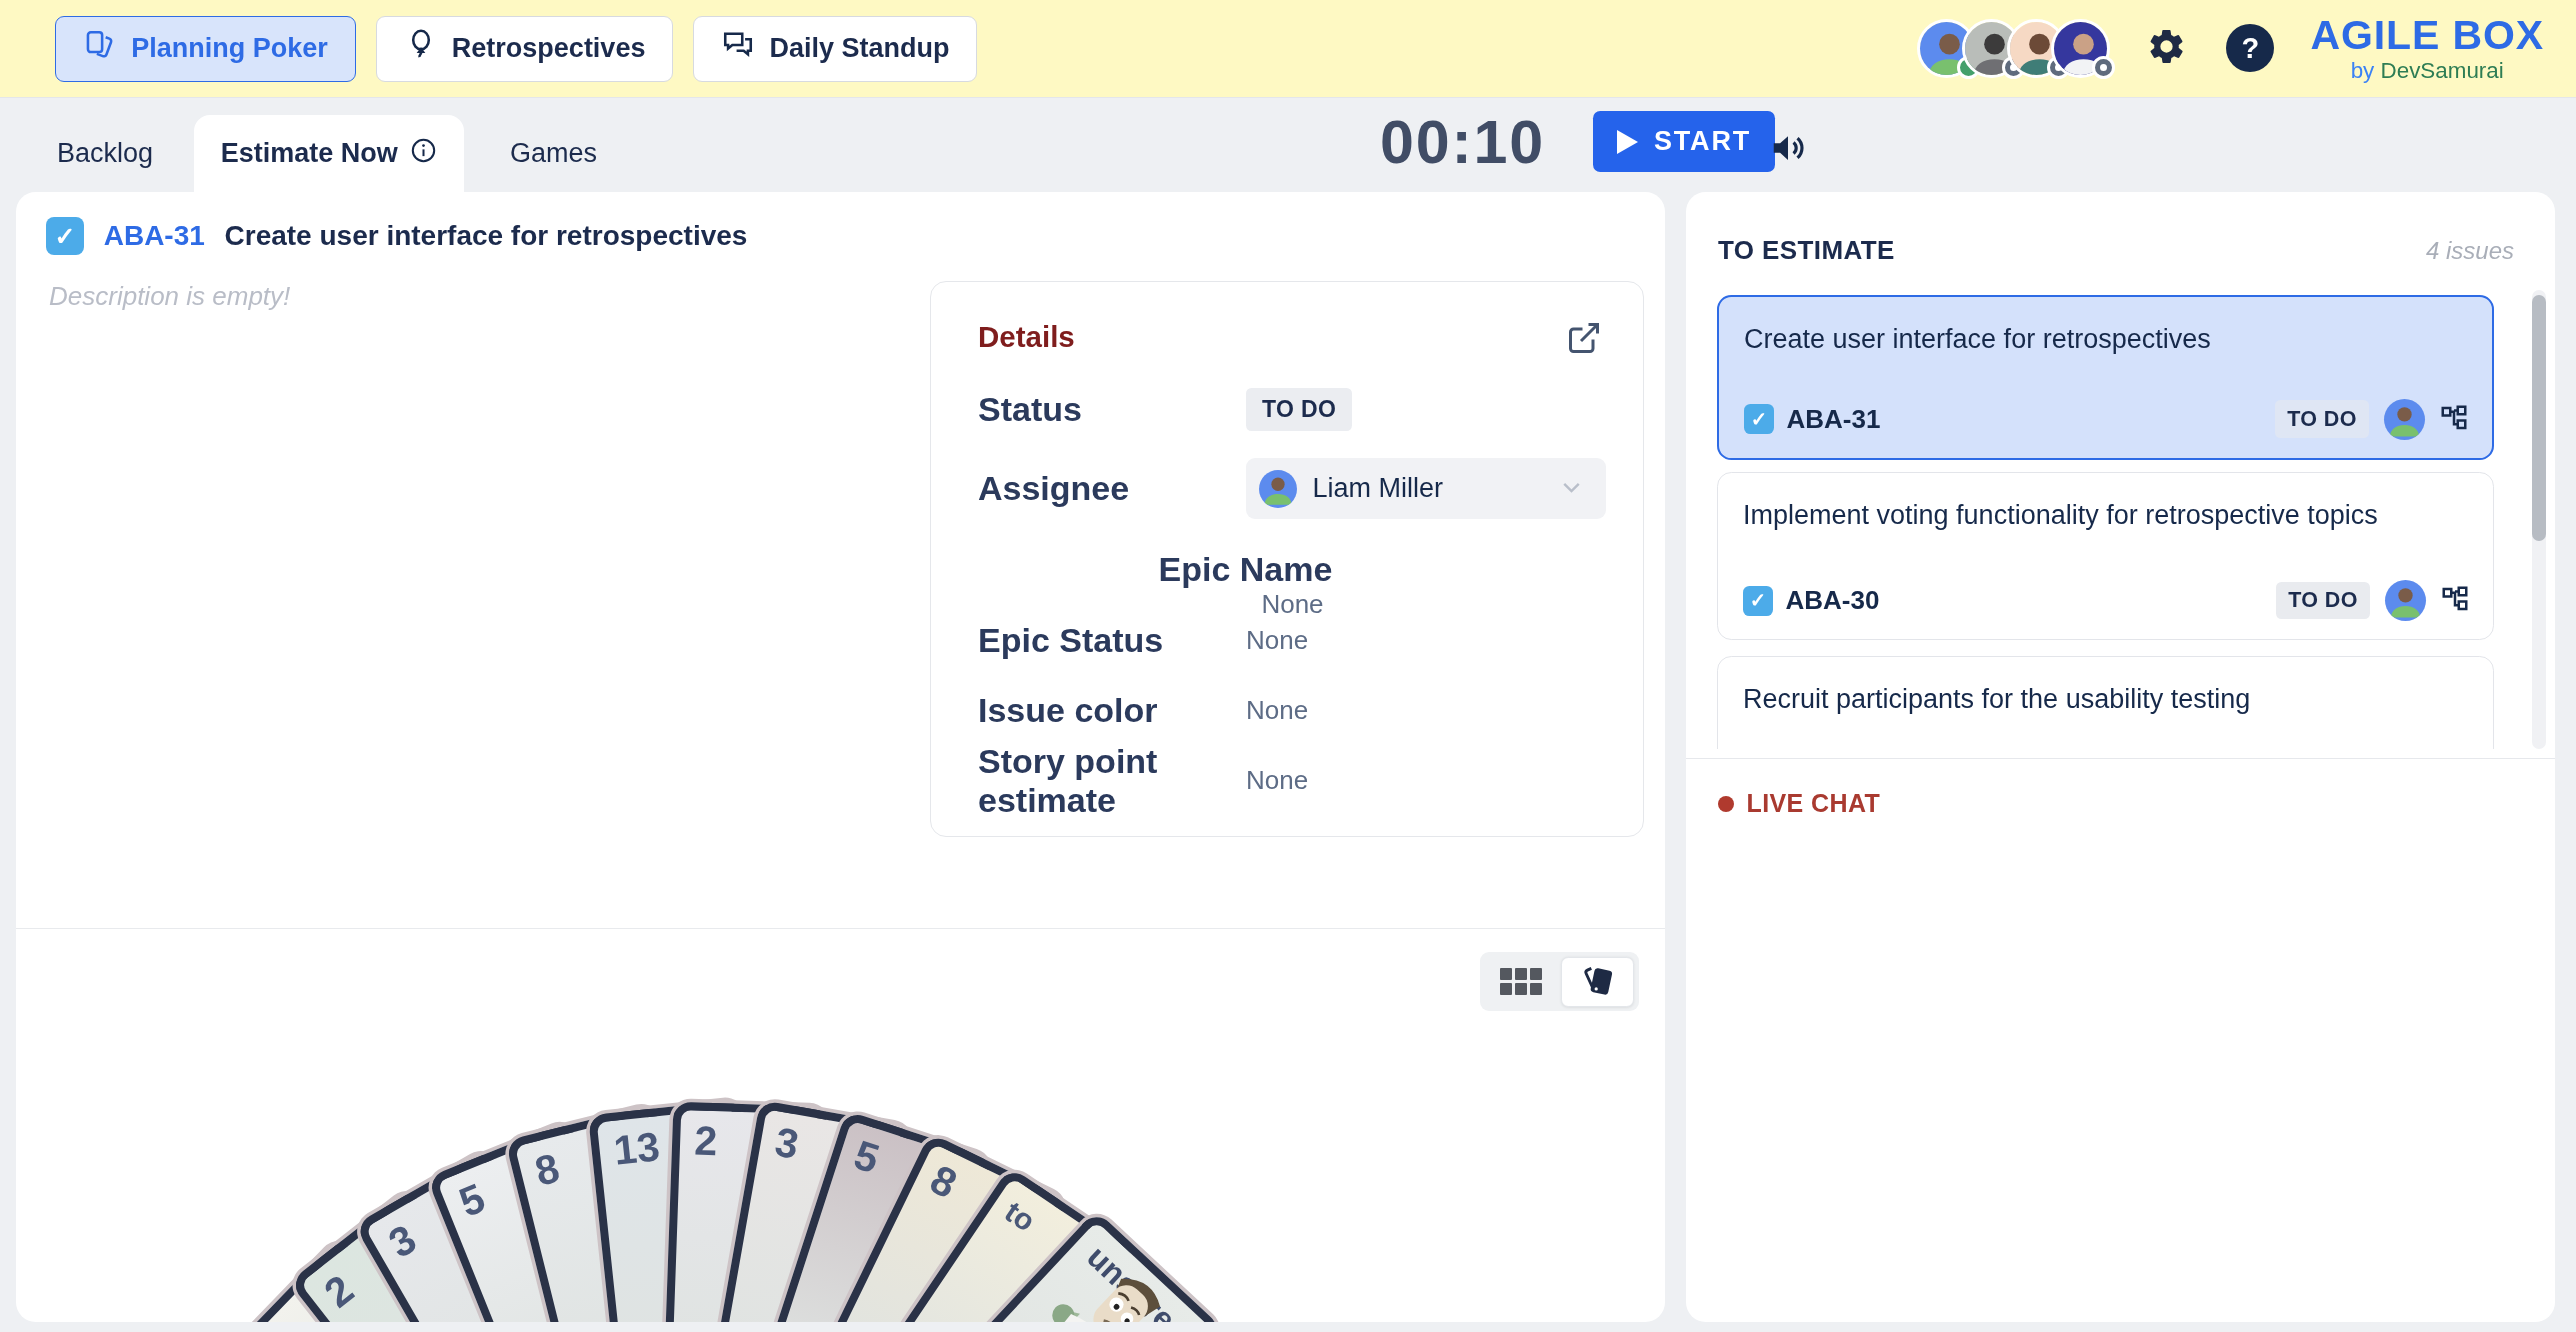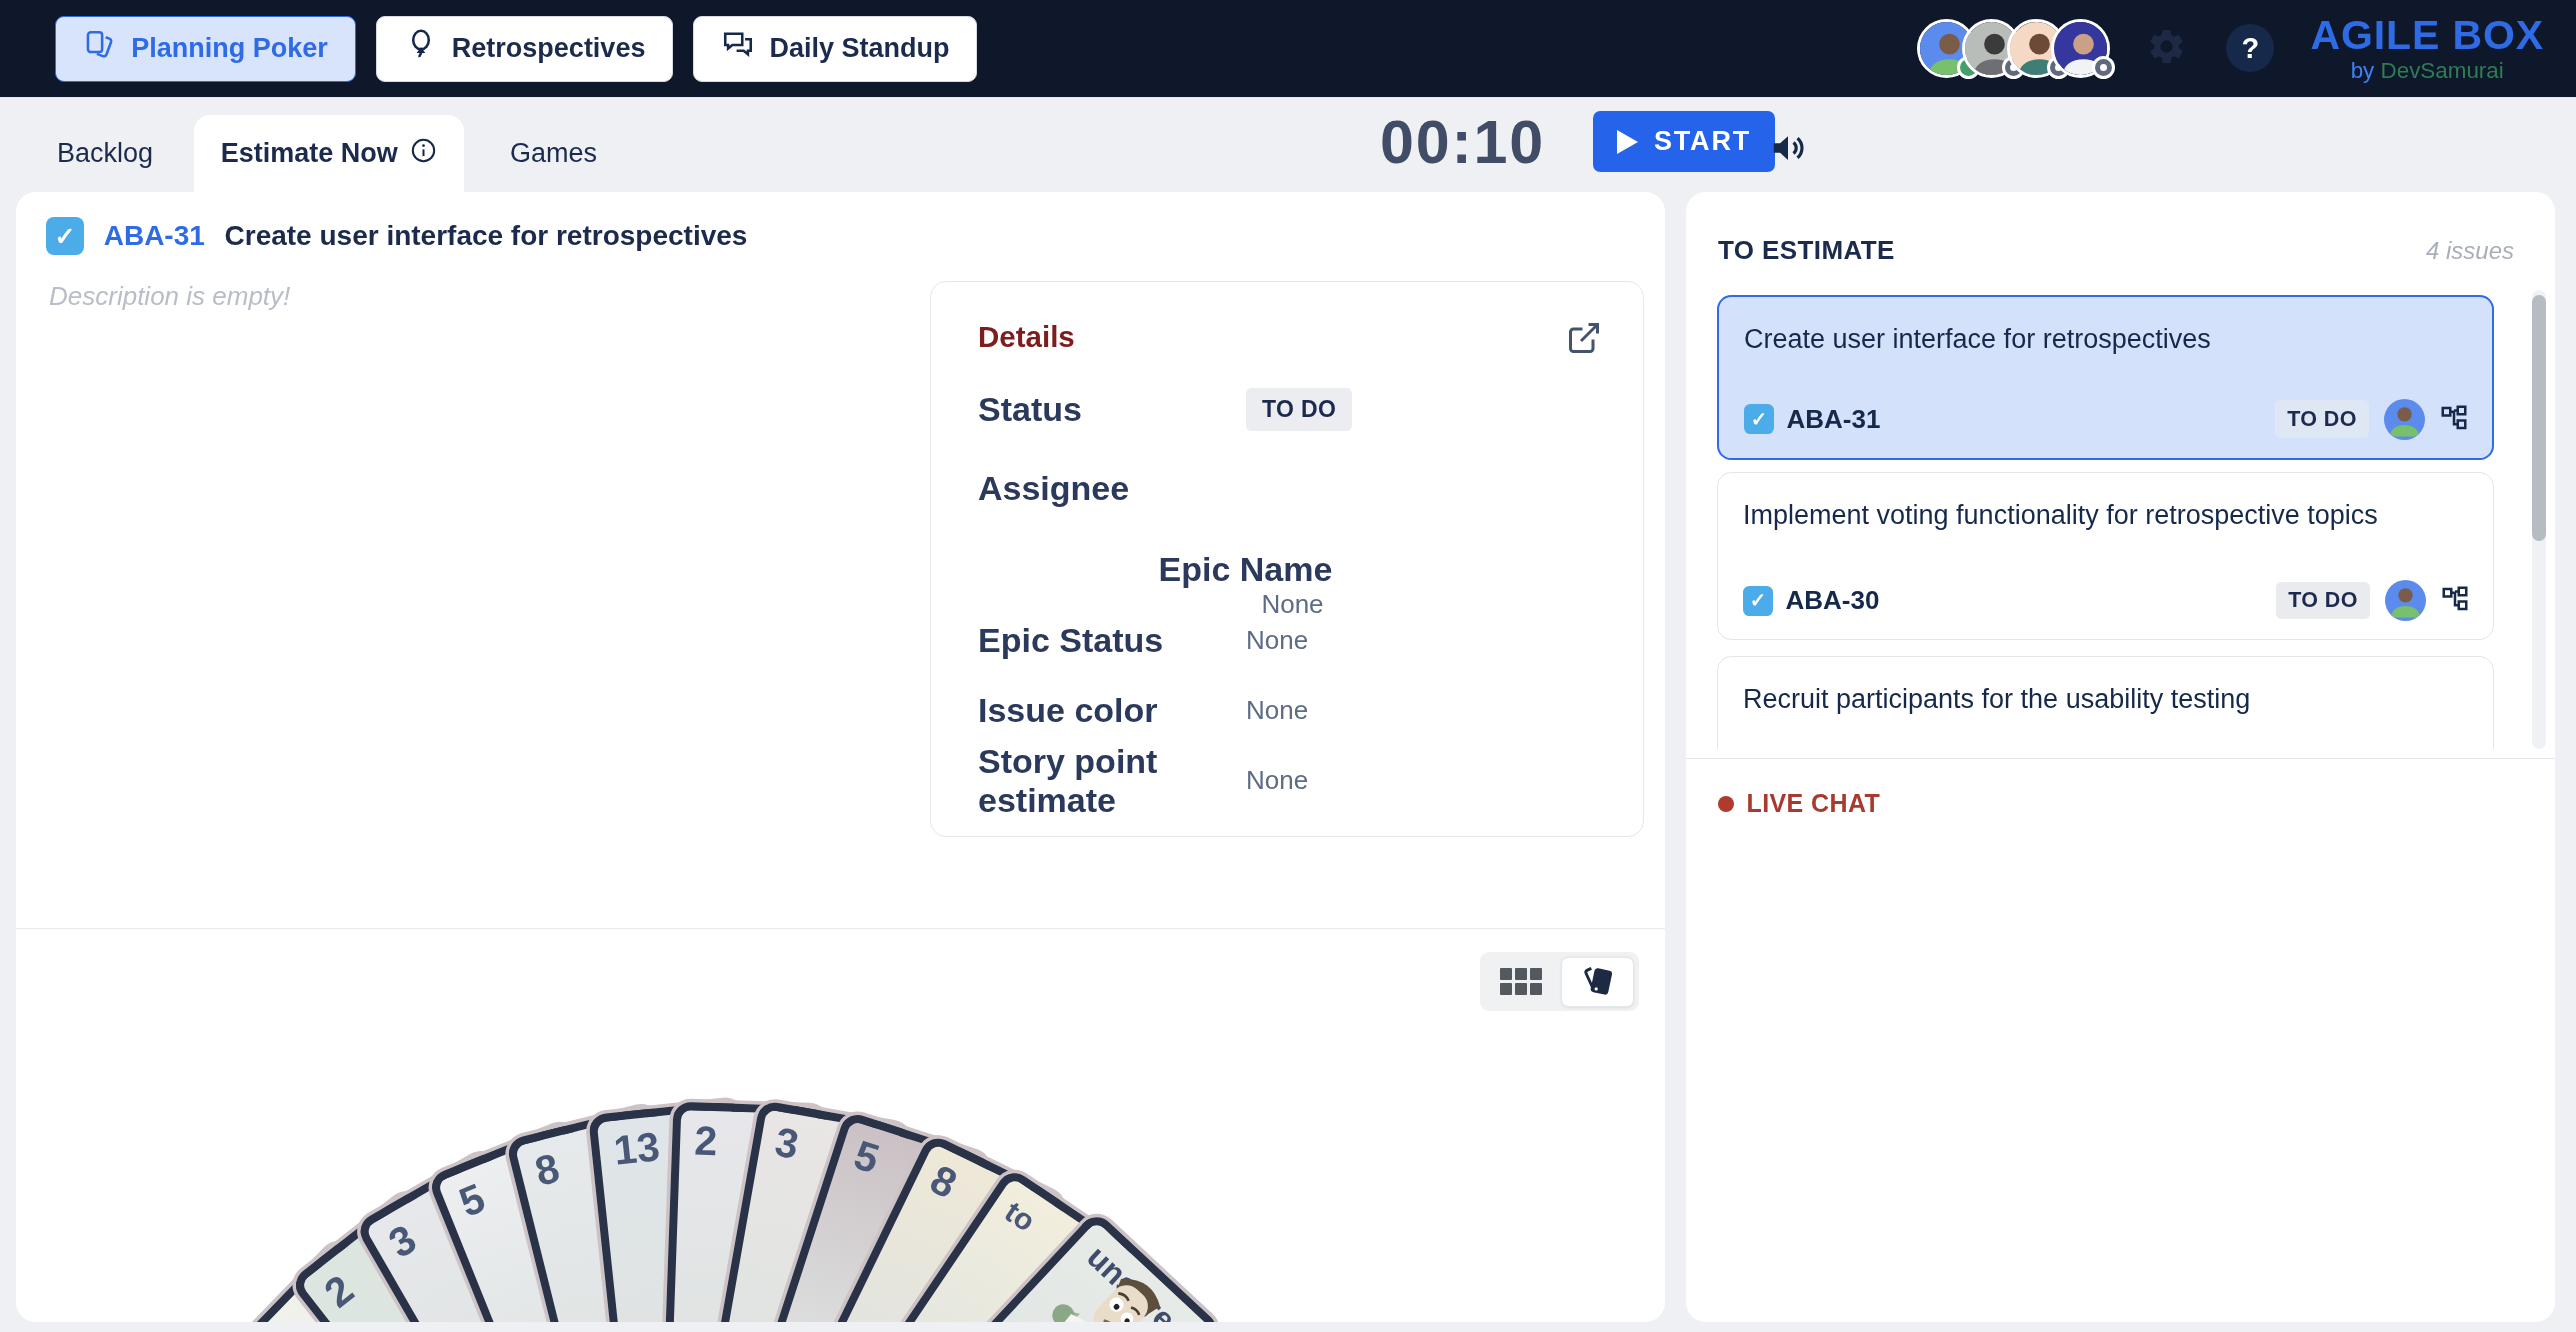--- a/index.html
+++ b/index.html
@@ -6,21 +6,21 @@
   html,body { width: 2576px; height: 1333px; overflow: hidden; }
   body {
     font-family: "Liberation Sans", sans-serif;
     background: #eef0f3;
     color: #1c2b4d;
     position: relative;
   }
   
   .topbar {
     position: absolute; left:0; top:0; width:2576px; height:98px;
-    background:#0f172a; border-bottom:1.8px solid #e4e6ea;
+    background:#fef9c3; border-bottom:1.8px solid #e4e6ea;
     display:flex; align-items:center; padding:0 32px 0 55px;
   }
   .nav-btn {
     display:inline-flex; align-items:center; gap:14.3px; height:66px; padding:0 27px;
     border:1.8px solid #d7dae0; border-radius:9px; background:#fff;
     font-size:27px; font-weight:bold; color:#1c2b4d; margin-right:19.7px; cursor:pointer;
   }
   .nav-btn.active { background:#d8e4fb; border-color:#2e6be5; color:#2e6be5; }
   .nav-btn svg { width:34px; height:34px; }
   .topbar-right { margin-left:auto; display:flex; align-items:center; }
@@ -324,20 +324,34 @@
       </svg>
     </span>
 
     <div class="drow" style="top:107px; height:41px;">
       <span class="dlabel">Status</span>
       <span class="badge">TO DO</span>
     </div>
 
     <div class="drow" style="top:175px; height:63px;">
       <span class="dlabel">Assignee</span>
+      <div class="assignee-select">
+        <span class="av ph" style="background:#5c8bee;">
+          <svg viewBox="0 0 24 24" width="38" height="38">
+              <circle cx="12" cy="9" r="4.2" fill="#7a5c49"></circle>
+              <path d="M3.5 22c0-4.4 3.8-6.8 8.5-6.8s8.5 2.4 8.5 6.8" fill="#79c06e"></path>
+            </svg>
+        </span>
+        <span class="assignee-name">Liam Miller</span>
+        <span class="chev">
+          <svg viewBox="0 0 24 24" width="29" height="29" fill="none" stroke="#b9bfca" stroke-width="2">
+              <polyline points="6,9 12,15 18,9"></polyline>
+            </svg>
+        </span>
+      </div>
     </div>
 
     <div class="drow" style="top:268px; height:41px;flex-direction:column;">
       <span class="dlabel">Epic Name</span>
       <span class="dvalue">None</span>
     </div>
     <div class="drow" style="top:338px; height:41px;">
       <span class="dlabel">Epic Status</span>
       <span class="dvalue">None</span>
     </div>

